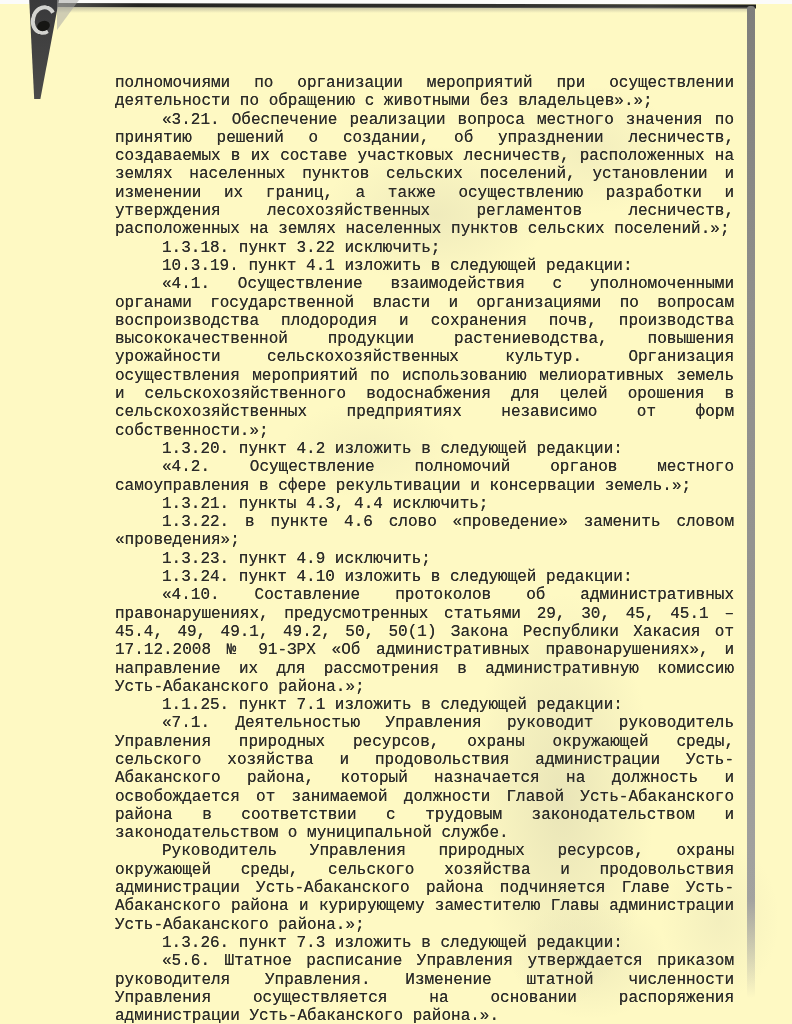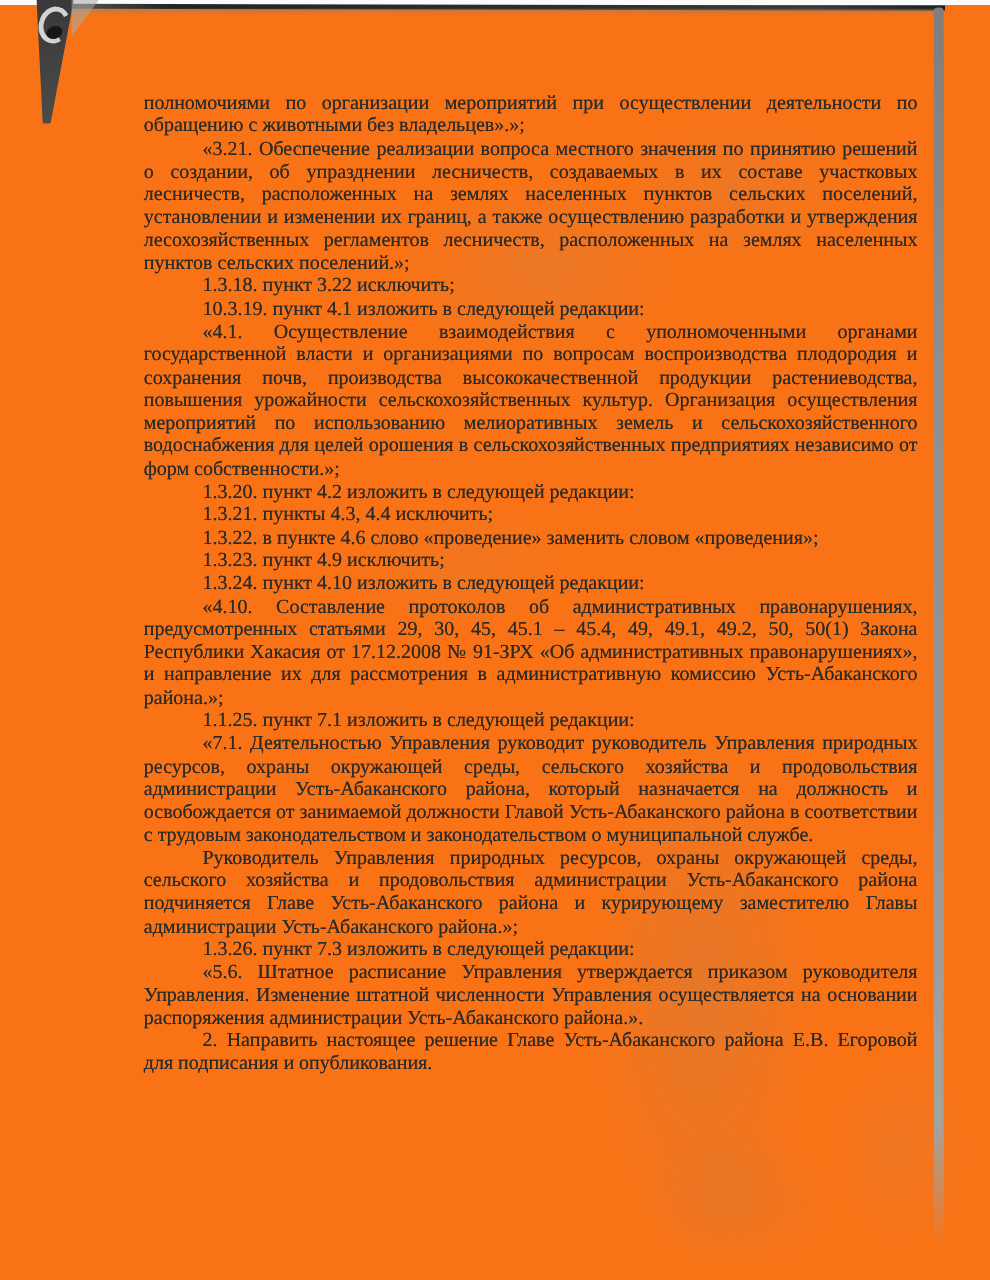--- a/index.html
+++ b/index.html
@@ -5,22 +5,23 @@
   html, body { margin: 0; padding: 0; }
   body {
     width: 792px; height: 1024px;
     background: #fdfdfc;
     overflow: hidden;
     font-family: "Liberation Serif", "DejaVu Serif", serif;
   }
   .scan {
     position: relative;
     width: 792px; height: 1024px;
-    background: #f97316;
+    background: #fef9c3;
     overflow: hidden;
+    font-family: Liberation Mono, monospace;
   }
   
   .top-strip {
     position: absolute; left: 0; top: 0; width: 792px; height: 4px;
     background: #fbfbfa;
   }
   
   .top-line {
     position: absolute; left: 54px; top: 3px; width: 702px; height: 4px;
     background: linear-gradient(to right, #555553, #232321 12%, #2d2d2b 55%, #3a3a38 85%, #1f1f1d);
@@ -112,20 +113,21 @@
   <div class="smudge sm5"></div>
   <div class="smudge sm6"></div>
 
   <main class="text-block">
     <p>полномочиями по организации мероприятий при осуществлении деятельности по обращению с животными без владельцев».»;</p>
     <p class="indent">«3.21. Обеспечение реализации вопроса местного значения по принятию решений о создании, об упразднении лесничеств, создаваемых в их составе участковых лесничеств, расположенных на землях населенных пунктов сельских поселений, установлении и изменении их границ, а также осуществлению разработки и утверждения лесохозяйственных регламентов лесничеств, расположенных на землях населенных пунктов сельских поселений.»;</p>
     <p class="indent">1.3.18. пункт 3.22 исключить;</p>
     <p class="indent">10.3.19. пункт 4.1 изложить в следующей редакции:</p>
     <p class="indent">«4.1. Осуществление взаимодействия с уполномоченными органами государственной власти и организациями по вопросам воспроизводства плодородия и сохранения почв, производства высококачественной продукции растениеводства, повышения урожайности сельскохозяйственных культур. Организация осуществления мероприятий по использованию мелиоративных земель и сельскохозяйственного водоснабжения для целей орошения в сельскохозяйственных предприятиях независимо от форм собственности.»;</p>
     <p class="indent">1.3.20. пункт 4.2 изложить в следующей редакции:</p>
+    <p class="indent">«4.2. Осуществление полномочий органов местного самоуправления в сфере рекультивации и консервации земель.»;</p>
     <p class="indent">1.3.21. пункты 4.3, 4.4 исключить;</p>
     <p class="indent">1.3.22. в пункте 4.6 слово «проведение» заменить словом «проведения»;</p>
     <p class="indent">1.3.23. пункт 4.9 исключить;</p>
     <p class="indent">1.3.24. пункт 4.10 изложить в следующей редакции:</p>
     <p class="indent">«4.10. Составление протоколов об административных правонарушениях, предусмотренных статьями 29, 30, 45, 45.1 – 45.4, 49, 49.1, 49.2, 50, 50(1) Закона Республики Хакасия от 17.12.2008 № 91-ЗРХ «Об административных правонарушениях», и направление их для рассмотрения в административную комиссию Усть-Абаканского района.»;</p>
     <p class="indent">1.1.25. пункт 7.1 изложить в следующей редакции:</p>
     <p class="indent">«7.1. Деятельностью Управления руководит руководитель Управления природных ресурсов, охраны окружающей среды, сельского хозяйства и продовольствия администрации Усть-Абаканского района, который назначается на должность и освобождается от занимаемой должности Главой Усть-Абаканского района в соответствии с трудовым законодательством и законодательством о муниципальной службе.</p>
     <p class="indent">Руководитель Управления природных ресурсов, охраны окружающей среды, сельского хозяйства и продовольствия администрации Усть-Абаканского района подчиняется Главе Усть-Абаканского района и курирующему заместителю Главы администрации Усть-Абаканского района.»;</p>
     <p class="indent">1.3.26. пункт 7.3 изложить в следующей редакции:</p>
     <p class="indent">«5.6. Штатное расписание Управления утверждается приказом руководителя Управления. Изменение штатной численности Управления осуществляется на основании распоряжения администрации Усть-Абаканского района.».</p>

